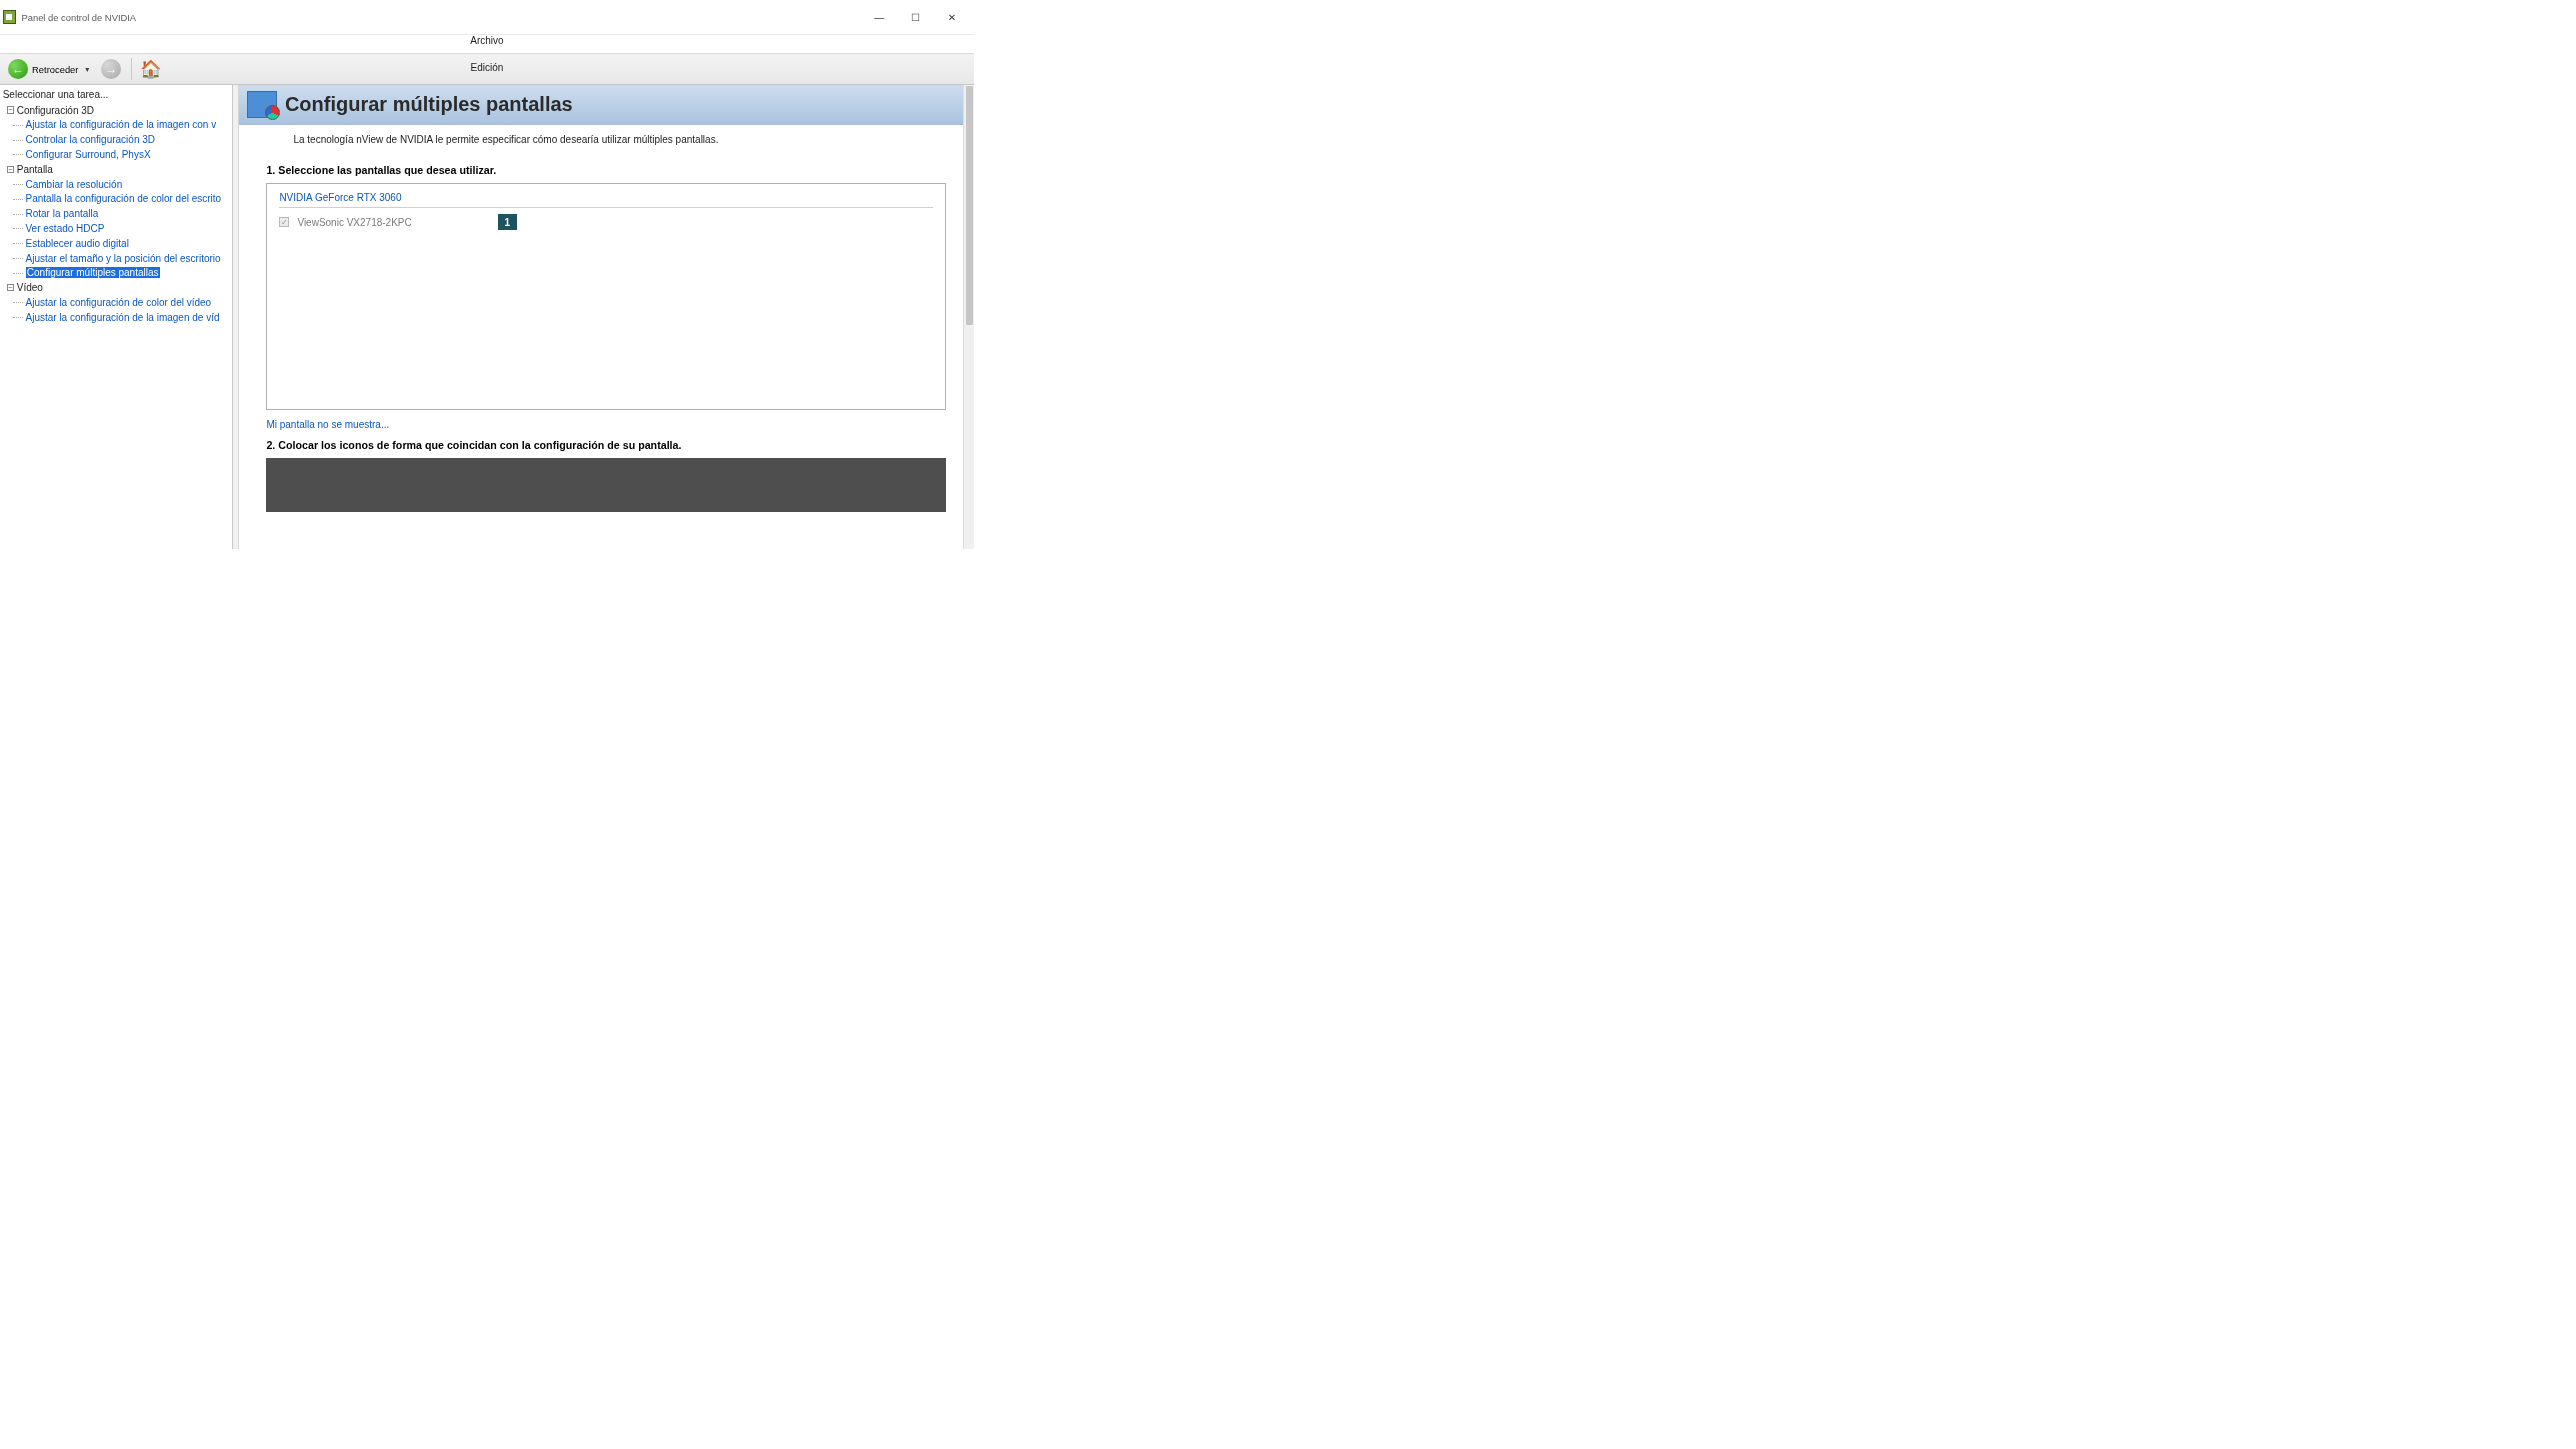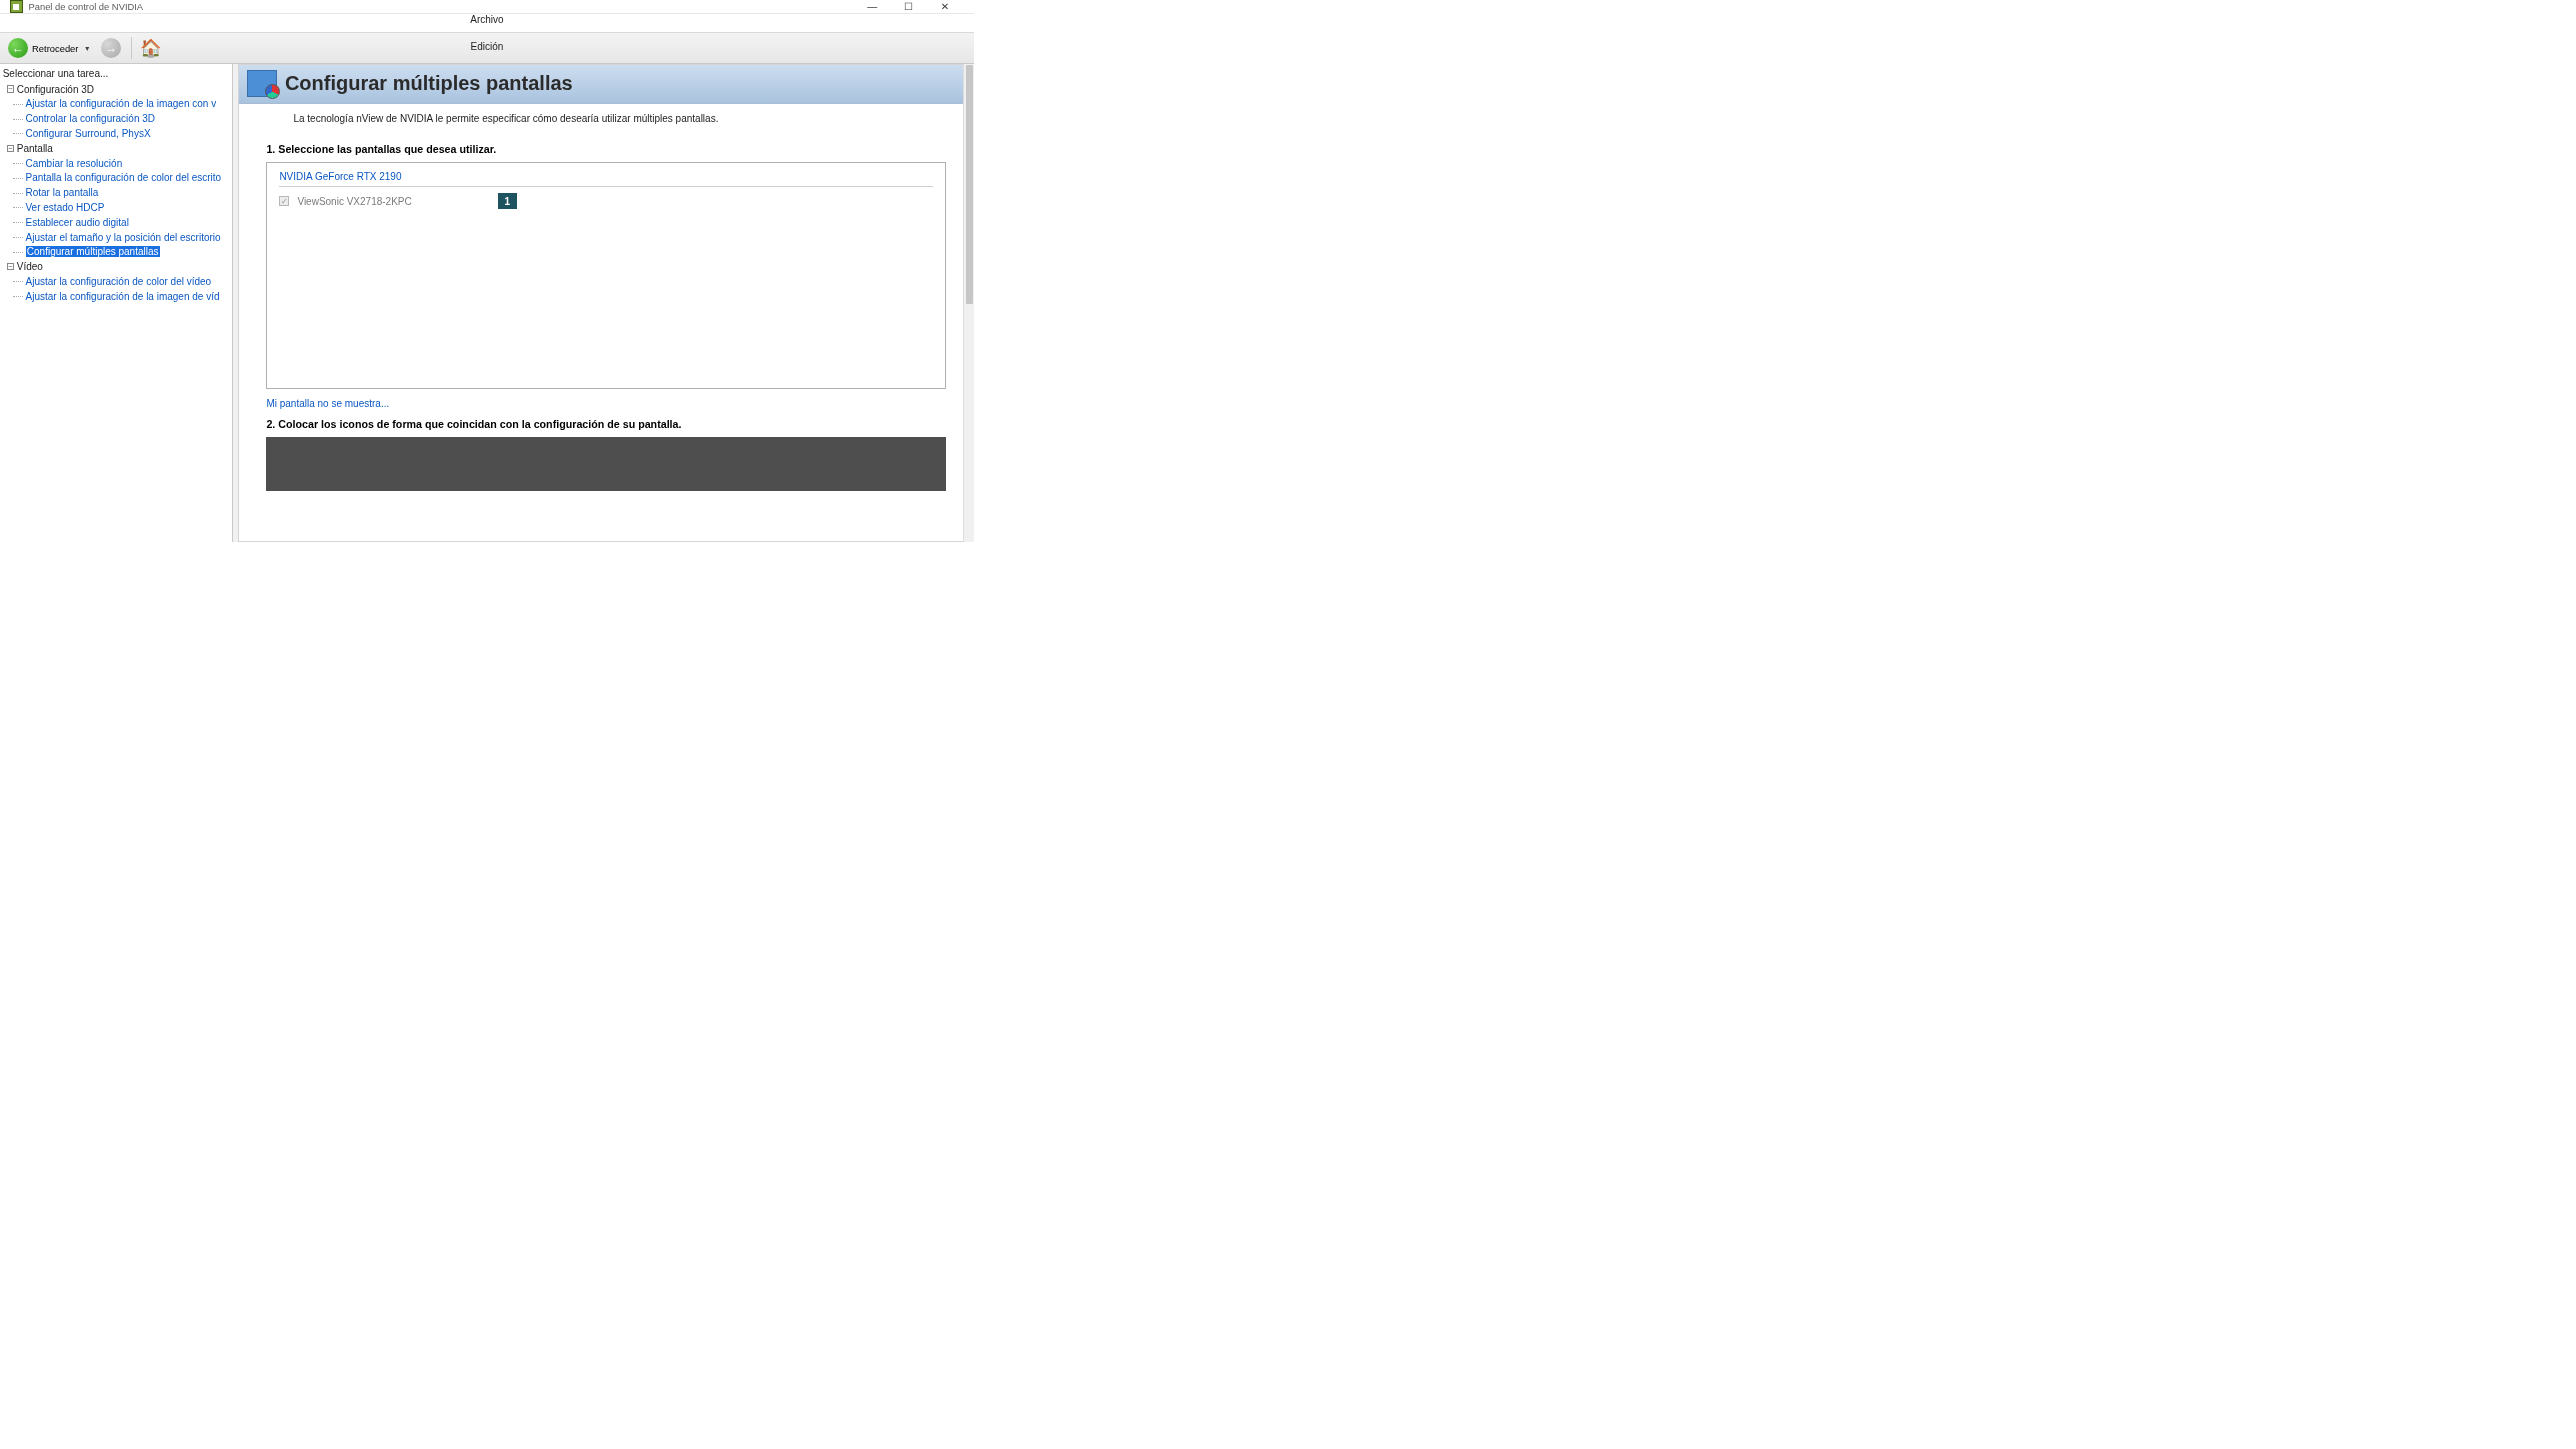--- a/index.html
+++ b/index.html
@@ -7,25 +7,25 @@
     font-family: "Segoe UI", Tahoma, sans-serif;
     font-size: 9.4px;
     background: #fff;
     color: #000;
     width: 974px;
     height: 549px;
     overflow: hidden;
   }
   
   .titlebar {
-    height: 14px;
+    height: 35px;
     background: #fff;
     display: flex;
     align-items: center;
-    padding: 0 7px;
+    padding: 0 0;
     border-bottom: 0.7px solid #e8e8e8;
   }
   .titlebar .app-icon {
     width: 13.4px; height: 13.4px;
     background: #7fa637;
     border: 0.7px solid #3e5a12;
     margin: 0 5.4px 0 2.7px;
     position: relative;
   }
   .titlebar .app-icon::after{
@@ -234,21 +234,21 @@
         <div class="hdr-icon">
             <div class="mini"></div>
           </div>
         <div class="page-title">Configurar múltiples pantallas</div>
       </div>
       <div class="intro">La tecnología nView de NVIDIA le permite especificar cómo desearía utilizar múltiples pantallas.</div>
 
       <div class="section">
         <h3>1. Seleccione las pantallas que desea utilizar.</h3>
         <div class="display-box">
-          <div class="gpu-name">NVIDIA GeForce RTX 2190</div>
+          <div class="gpu-name">NVIDIA GeForce RTX 3060</div>
           <hr class="gpu-sep">
           <div class="disp-row">
             <div class="chk">✓</div>
             <div class="disp-name">ViewSonic VX2718-2KPC</div>
             <div class="disp-badge">1</div>
           </div>
         </div>
         <a class="my-display">Mi pantalla no se muestra...</a>
       </div>
 

